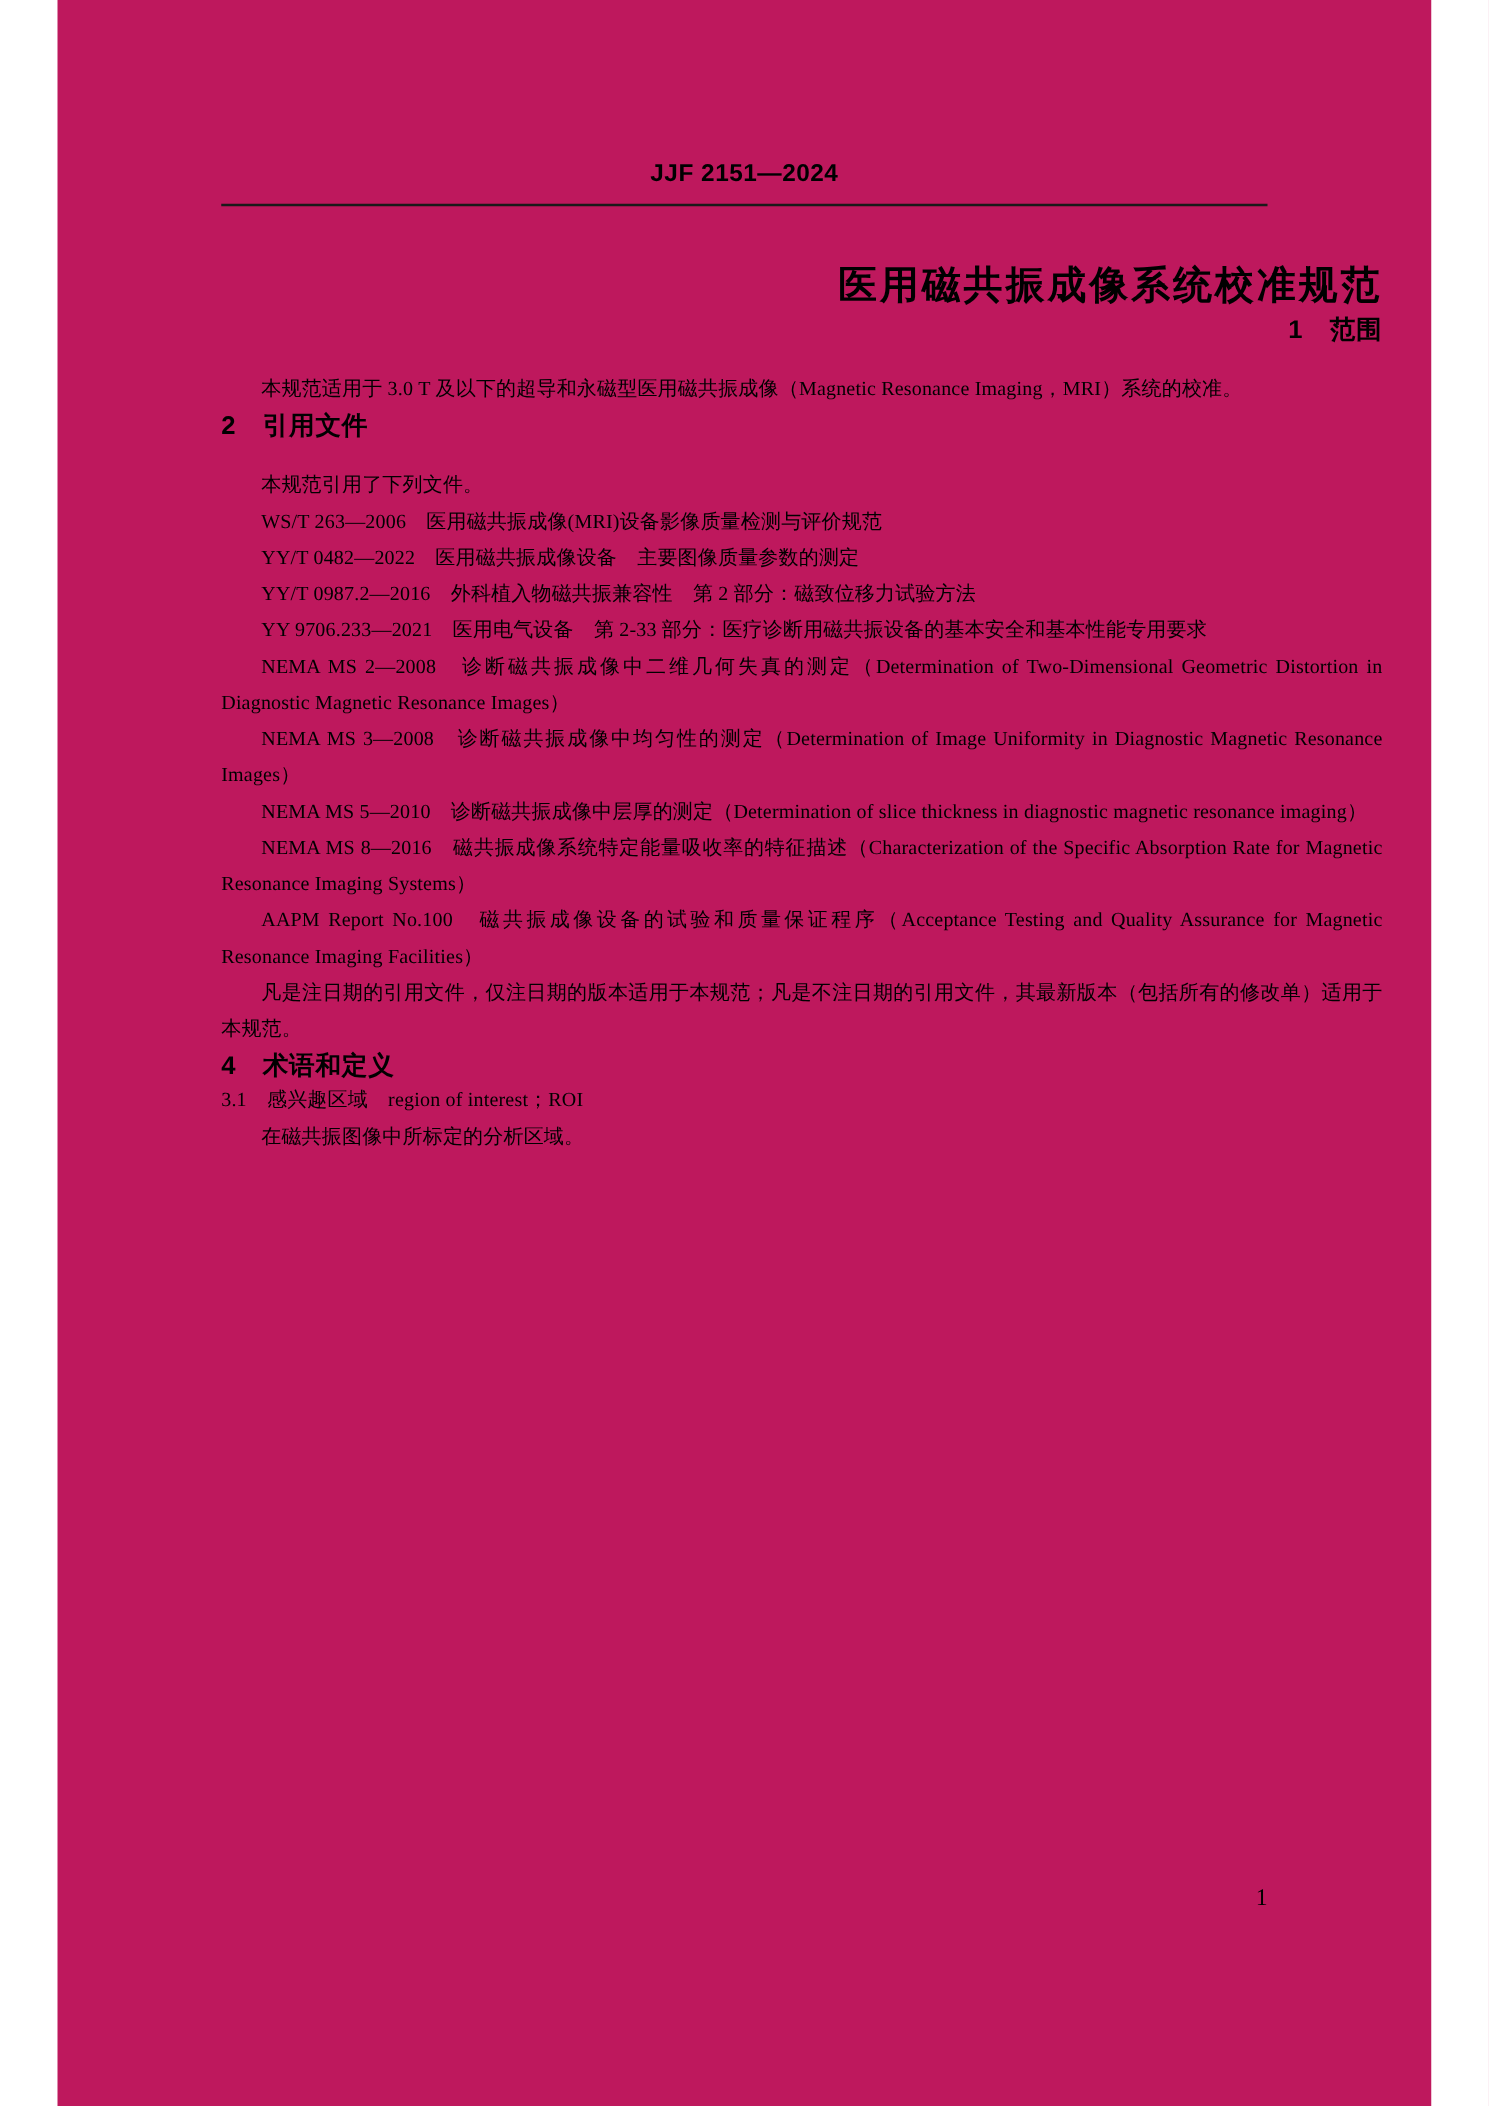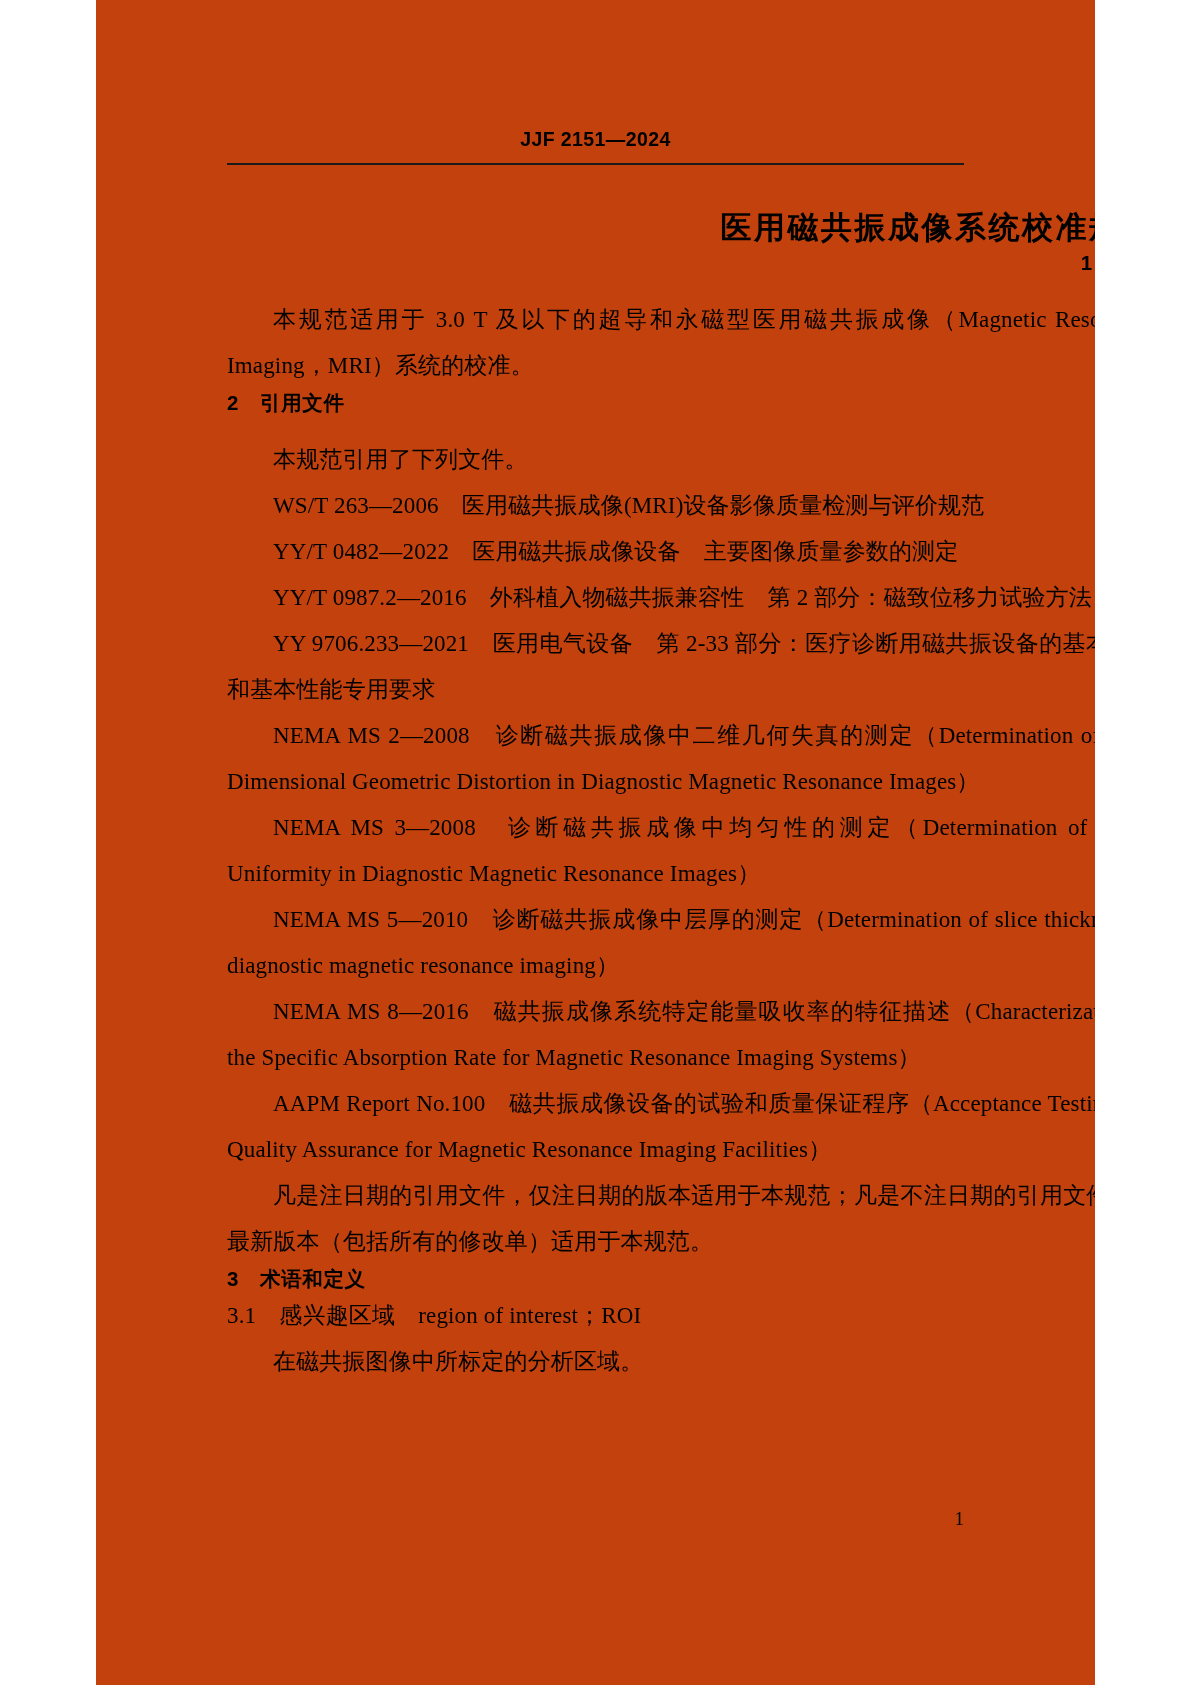--- a/index.html
+++ b/index.html
@@ -6,24 +6,24 @@
     margin: 0;
     padding: 0;
     background: #ffffff;
   }
   body {
     font-family: "Liberation Serif", "DejaVu Serif", serif;
     color: #000000;
   }
   .page {
     position: relative;
-    width: 999px;
+    width: 1099px;
     height: 1685px;
     margin: 0 auto;
-    background: #c2410c;
+    background: #be185d;
     box-sizing: border-box;
     overflow: hidden;
   }
 
   
   .running-head {
     position: absolute;
     left: 131px;
     right: 131px;
     top: 128px;
@@ -65,22 +65,22 @@
     font-weight: 700;
     letter-spacing: 0.6px;
     margin: 0;
     padding: 0;
   }
 
   .sec-gap-top   { margin-top: 56px; text-align: right; }
   .sec-gap-top-2 { margin-top: 36px; }
 
   p.body-text {
-    font-size: 23px;
-    line-height: 46px;
+    font-size: 16px;
+    line-height: 29px;
     margin: 0;
     text-align: justify;
     text-justify: inter-ideograph;
     letter-spacing: 0.15px;
   }
   p.indent  { text-indent: 2em; }
   p.first-after-heading { margin-top: 20px; }
 
   .refline { text-indent: 2em; }
 
@@ -115,21 +115,21 @@
     <p class="body-text refline">YY/T 0987.2—2016　外科植入物磁共振兼容性　第 2 部分：磁致位移力试验方法</p>
     <p class="body-text refline">YY 9706.233—2021　医用电气设备　第 2-33 部分：医疗诊断用磁共振设备的基本安全和基本性能专用要求</p>
     <p class="body-text refline">NEMA MS 2—2008　诊断磁共振成像中二维几何失真的测定（Determination of Two-Dimensional Geometric Distortion in Diagnostic Magnetic Resonance Images）</p>
     <p class="body-text refline">NEMA MS 3—2008　诊断磁共振成像中均匀性的测定（Determination of Image Uniformity in Diagnostic Magnetic Resonance Images）</p>
     <p class="body-text refline">NEMA MS 5—2010　诊断磁共振成像中层厚的测定（Determination of slice thickness in diagnostic magnetic resonance imaging）</p>
     <p class="body-text refline">NEMA MS 8—2016　磁共振成像系统特定能量吸收率的特征描述（Characterization of the Specific Absorption Rate for Magnetic Resonance Imaging Systems）</p>
     <p class="body-text refline">AAPM Report No.100　磁共振成像设备的试验和质量保证程序（Acceptance Testing and Quality Assurance for Magnetic Resonance Imaging Facilities）</p>
 
     <p class="body-text indent">凡是注日期的引用文件，仅注日期的版本适用于本规范；凡是不注日期的引用文件，其最新版本（包括所有的修改单）适用于本规范。</p>
 
-    <h2 class="section-heading sec-gap-top-2">3　术语和定义</h2>
+    <h2 class="section-heading sec-gap-top-2">4　术语和定义</h2>
     <p class="body-text">3.1　感兴趣区域　region of interest；ROI</p>
     <p class="body-text indent">在磁共振图像中所标定的分析区域。</p>
 
   </div>
 
   <div class="page-number">1</div>
 
 </div>
 
 </body></html>

